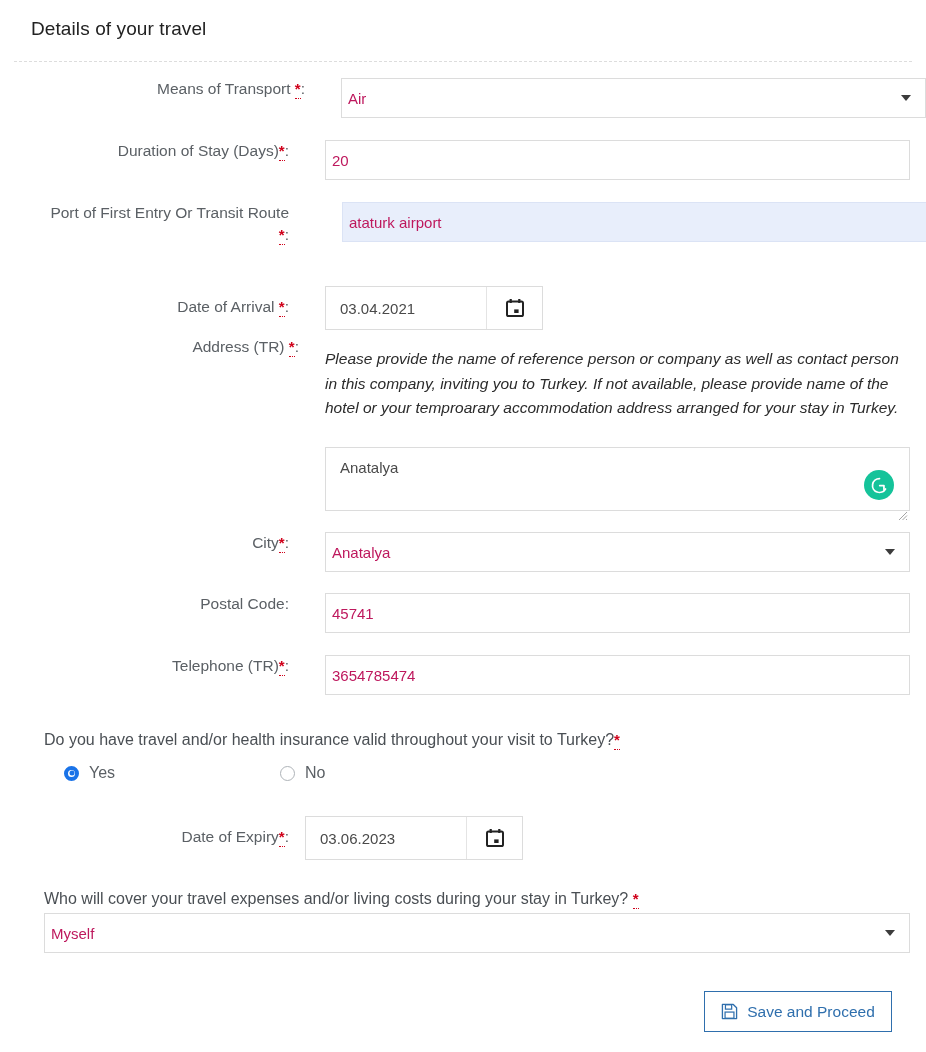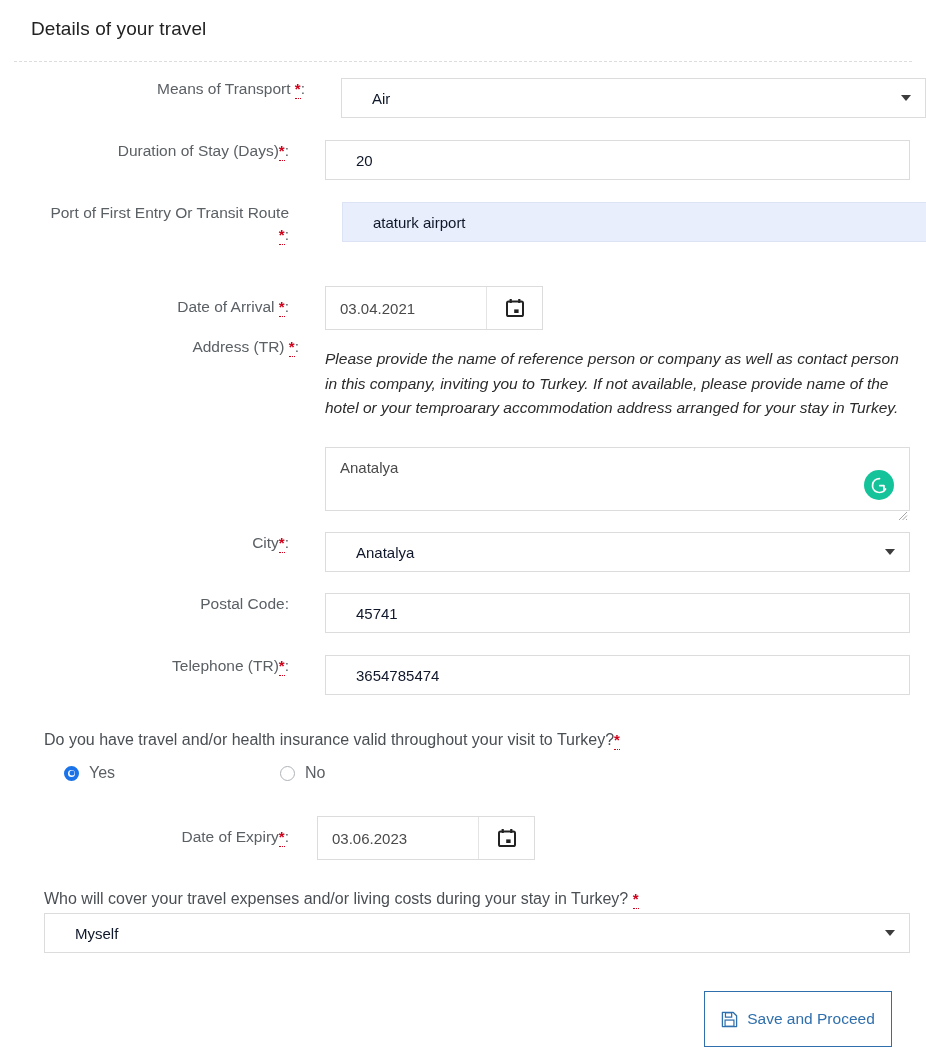--- a/index.html
+++ b/index.html
@@ -33,21 +33,21 @@
   }
   .req {
     color: #d0021b; font-weight: 700; font-size: 15px;
     border-bottom: 1px dotted #d0021b; padding-bottom: 1px;
   }
 
   
   .field {
     border: 1px solid #dcdcdc; background: #ffffff;
     height: 40px; display: flex; align-items: center;
-    font-size: 15px; color: #0f172a; padding: 0 30px;
+    font-size: 15px; color: #be185d; padding: 0 6px;
   }
   .field.wide { width: 585px; }
   .field.autofill { background: #e8eefb; border-color: #dbe3f5; }
   .field.select { padding-right: 34px; position: relative; cursor: pointer; }
   .caret {
     position: absolute; right: 14px; top: 50%; transform: translateY(-50%);
     width: 0; height: 0;
     border-left: 5.5px solid transparent;
     border-right: 5.5px solid transparent;
     border-top: 6.5px solid #3c3c3c;
@@ -109,21 +109,21 @@
   .radio.on::after {
     content: ""; position: absolute; left: 50%; top: 50%;
     transform: translate(-50%,-50%);
     width: 5px; height: 5px; border-radius: 50%; background: #1a73e8;
   }
   .radio-label { margin-left: 10px; font-size: 16px; color: #5b6065; }
 
   
   .save-btn {
     position: absolute; left: 704px; top: 991px;
-    width: 188px; height: 56px;
+    width: 188px; height: 41px;
     border: 1px solid #2f6fad; background: #ffffff;
     color: #2f6fad; font-size: 15.5px;
     display: flex; align-items: center; justify-content: center;
     cursor: pointer; gap: 9px;
   }
   .save-icon { display: block; }
 </style>
 </head>
 <body>
 
@@ -223,21 +223,21 @@
       <span class="radio-label">Yes</span>
     </div>
     <div class="radio-opt">
       <span class="radio"></span>
       <span class="radio-label">No</span>
     </div>
   </div>
 
   <div class="row" style="left:0; top:816px;">
     <div class="lbl" style="padding-top:10px;"><span>Date of Expiry</span><span class="req">*</span><span>:</span></div>
-    <div class="datefield" style="margin-left:28px;">
+    <div class="datefield" style="margin-left:16px;">
       <div class="dtext">03.06.2023</div>
       <div class="dbtn">
         <svg class="cal-icon" width="20" height="20" viewBox="0 0 20 20">
           <rect x="2" y="3.6" width="16" height="14.4" rx="1.6" fill="none" stroke="#222" stroke-width="2"></rect>
           <rect x="4.6" y="1" width="2.2" height="4" fill="#222"></rect>
           <rect x="13.2" y="1" width="2.2" height="4" fill="#222"></rect>
           <rect x="9.2" y="11.4" width="4.4" height="3.6" fill="#222"></rect>
         </svg>
       </div>
     </div>

